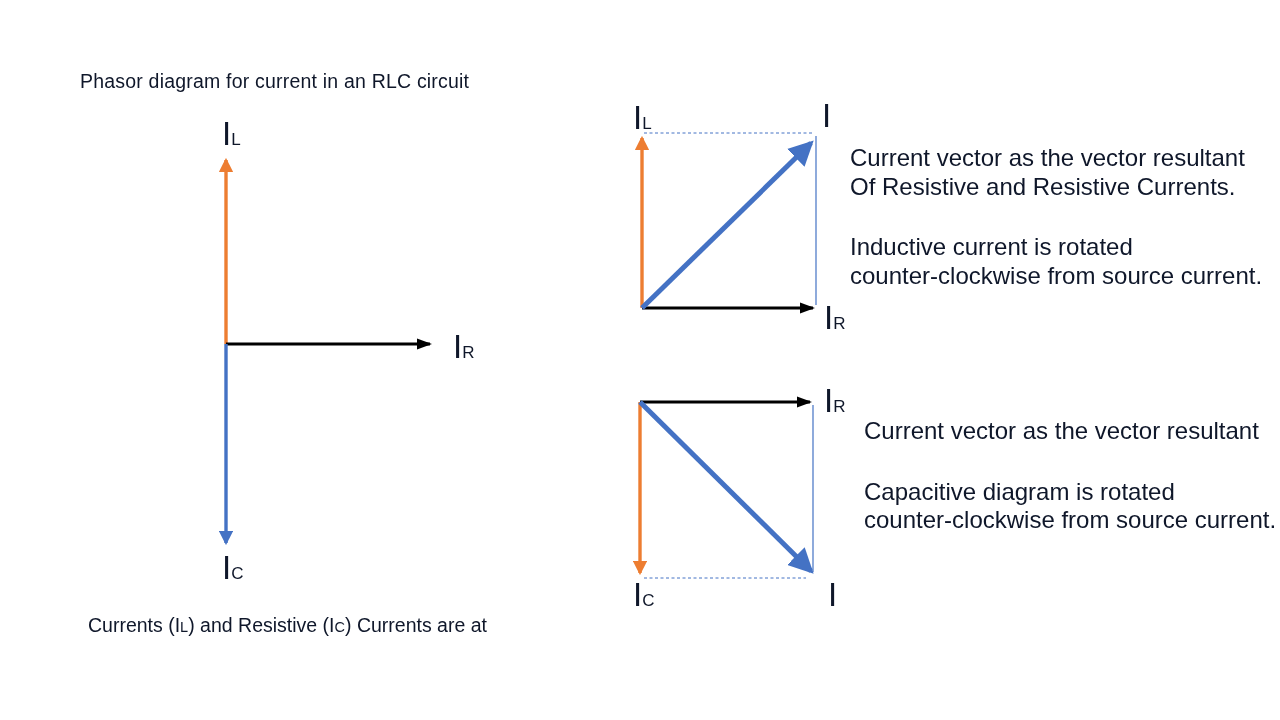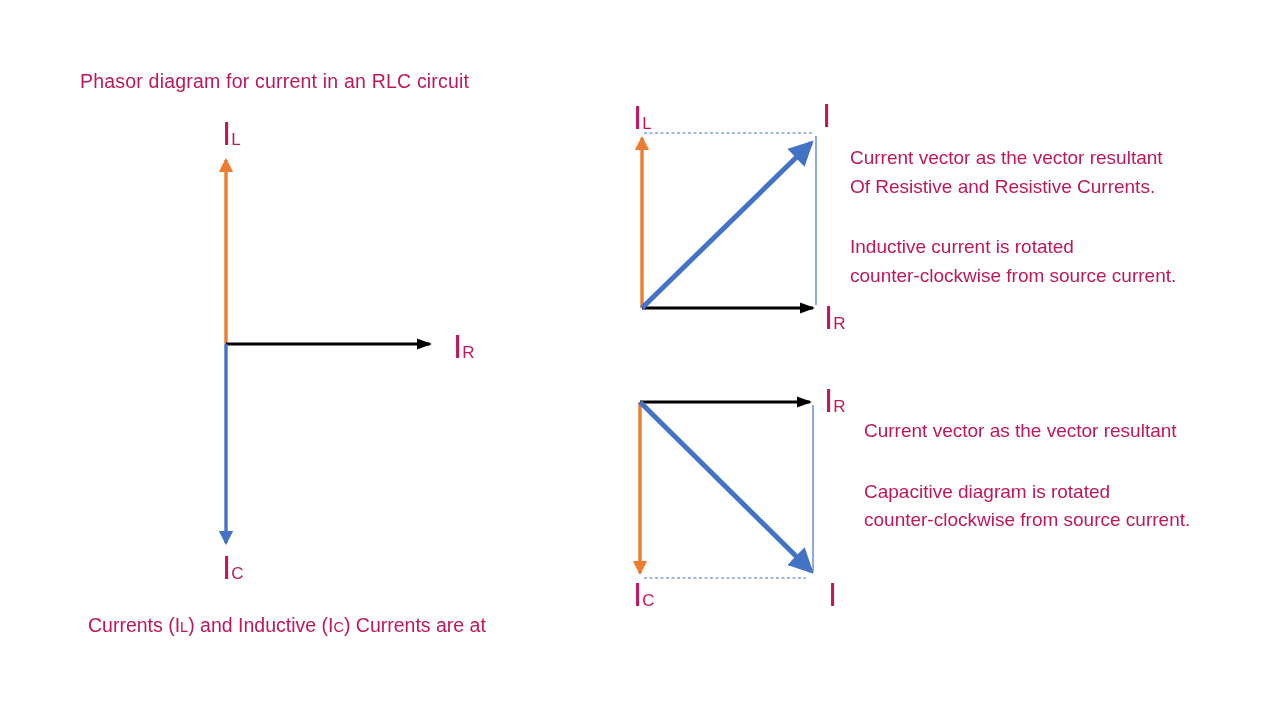--- a/index.html
+++ b/index.html
@@ -1,31 +1,31 @@
 <!DOCTYPE html>
 <html><head>
 <meta charset="utf-8">
 <style>
   html,body { margin:0; padding:0; background:#ffffff; }
   .slide {
     position:relative; width:1280px; height:720px;
     background:#ffffff; overflow:hidden;
     font-family:"Liberation Sans", sans-serif;
-    color:#be185d;
+    color:#0f172a;
   }
   svg.vectors { position:absolute; left:0; top:0; width:1280px; height:720px; }
 
   .title {
     position:absolute; left:80px; top:70px;
     font-size:19.5px; letter-spacing:0.2px;
   }
   .vlabel { position:absolute; font-size:33px; line-height:1; white-space:nowrap; }
   .vlabel .sub { font-size:17px; }
 
-  .body-text { position:absolute; font-size:19px; line-height:28.5px; white-space:nowrap; }
+  .body-text { position:absolute; font-size:24px; line-height:28.5px; white-space:nowrap; }
   .body-text .spacer { height:32px; }
 
   .caption { position:absolute; font-size:19.5px; line-height:30px; white-space:nowrap; }
   .caption .csub { font-size:14.5px; }
 </style>
 </head>
 <body>
 
 <div class="slide">
 
@@ -85,16 +85,16 @@
   </div>
 
   <div class="body-text" style="left:864px; top:417px;">
     <div>Current vector as the vector resultant</div>
     <div class="spacer"></div>
     <div>Capacitive diagram is rotated</div>
     <div>counter-clockwise from source current.</div>
   </div>
 
   <div class="caption" style="left:88px; top:610px;">
-    <div><span>Currents (I</span><span class="csub">L</span><span>) and Inductive (I</span><span class="csub">C</span><span>) Currents are at</span></div>
+    <div><span>Currents (I</span><span class="csub">L</span><span>) and Resistive (I</span><span class="csub">C</span><span>) Currents are at</span></div>
   </div>
 
 </div>
 
 </body></html>

